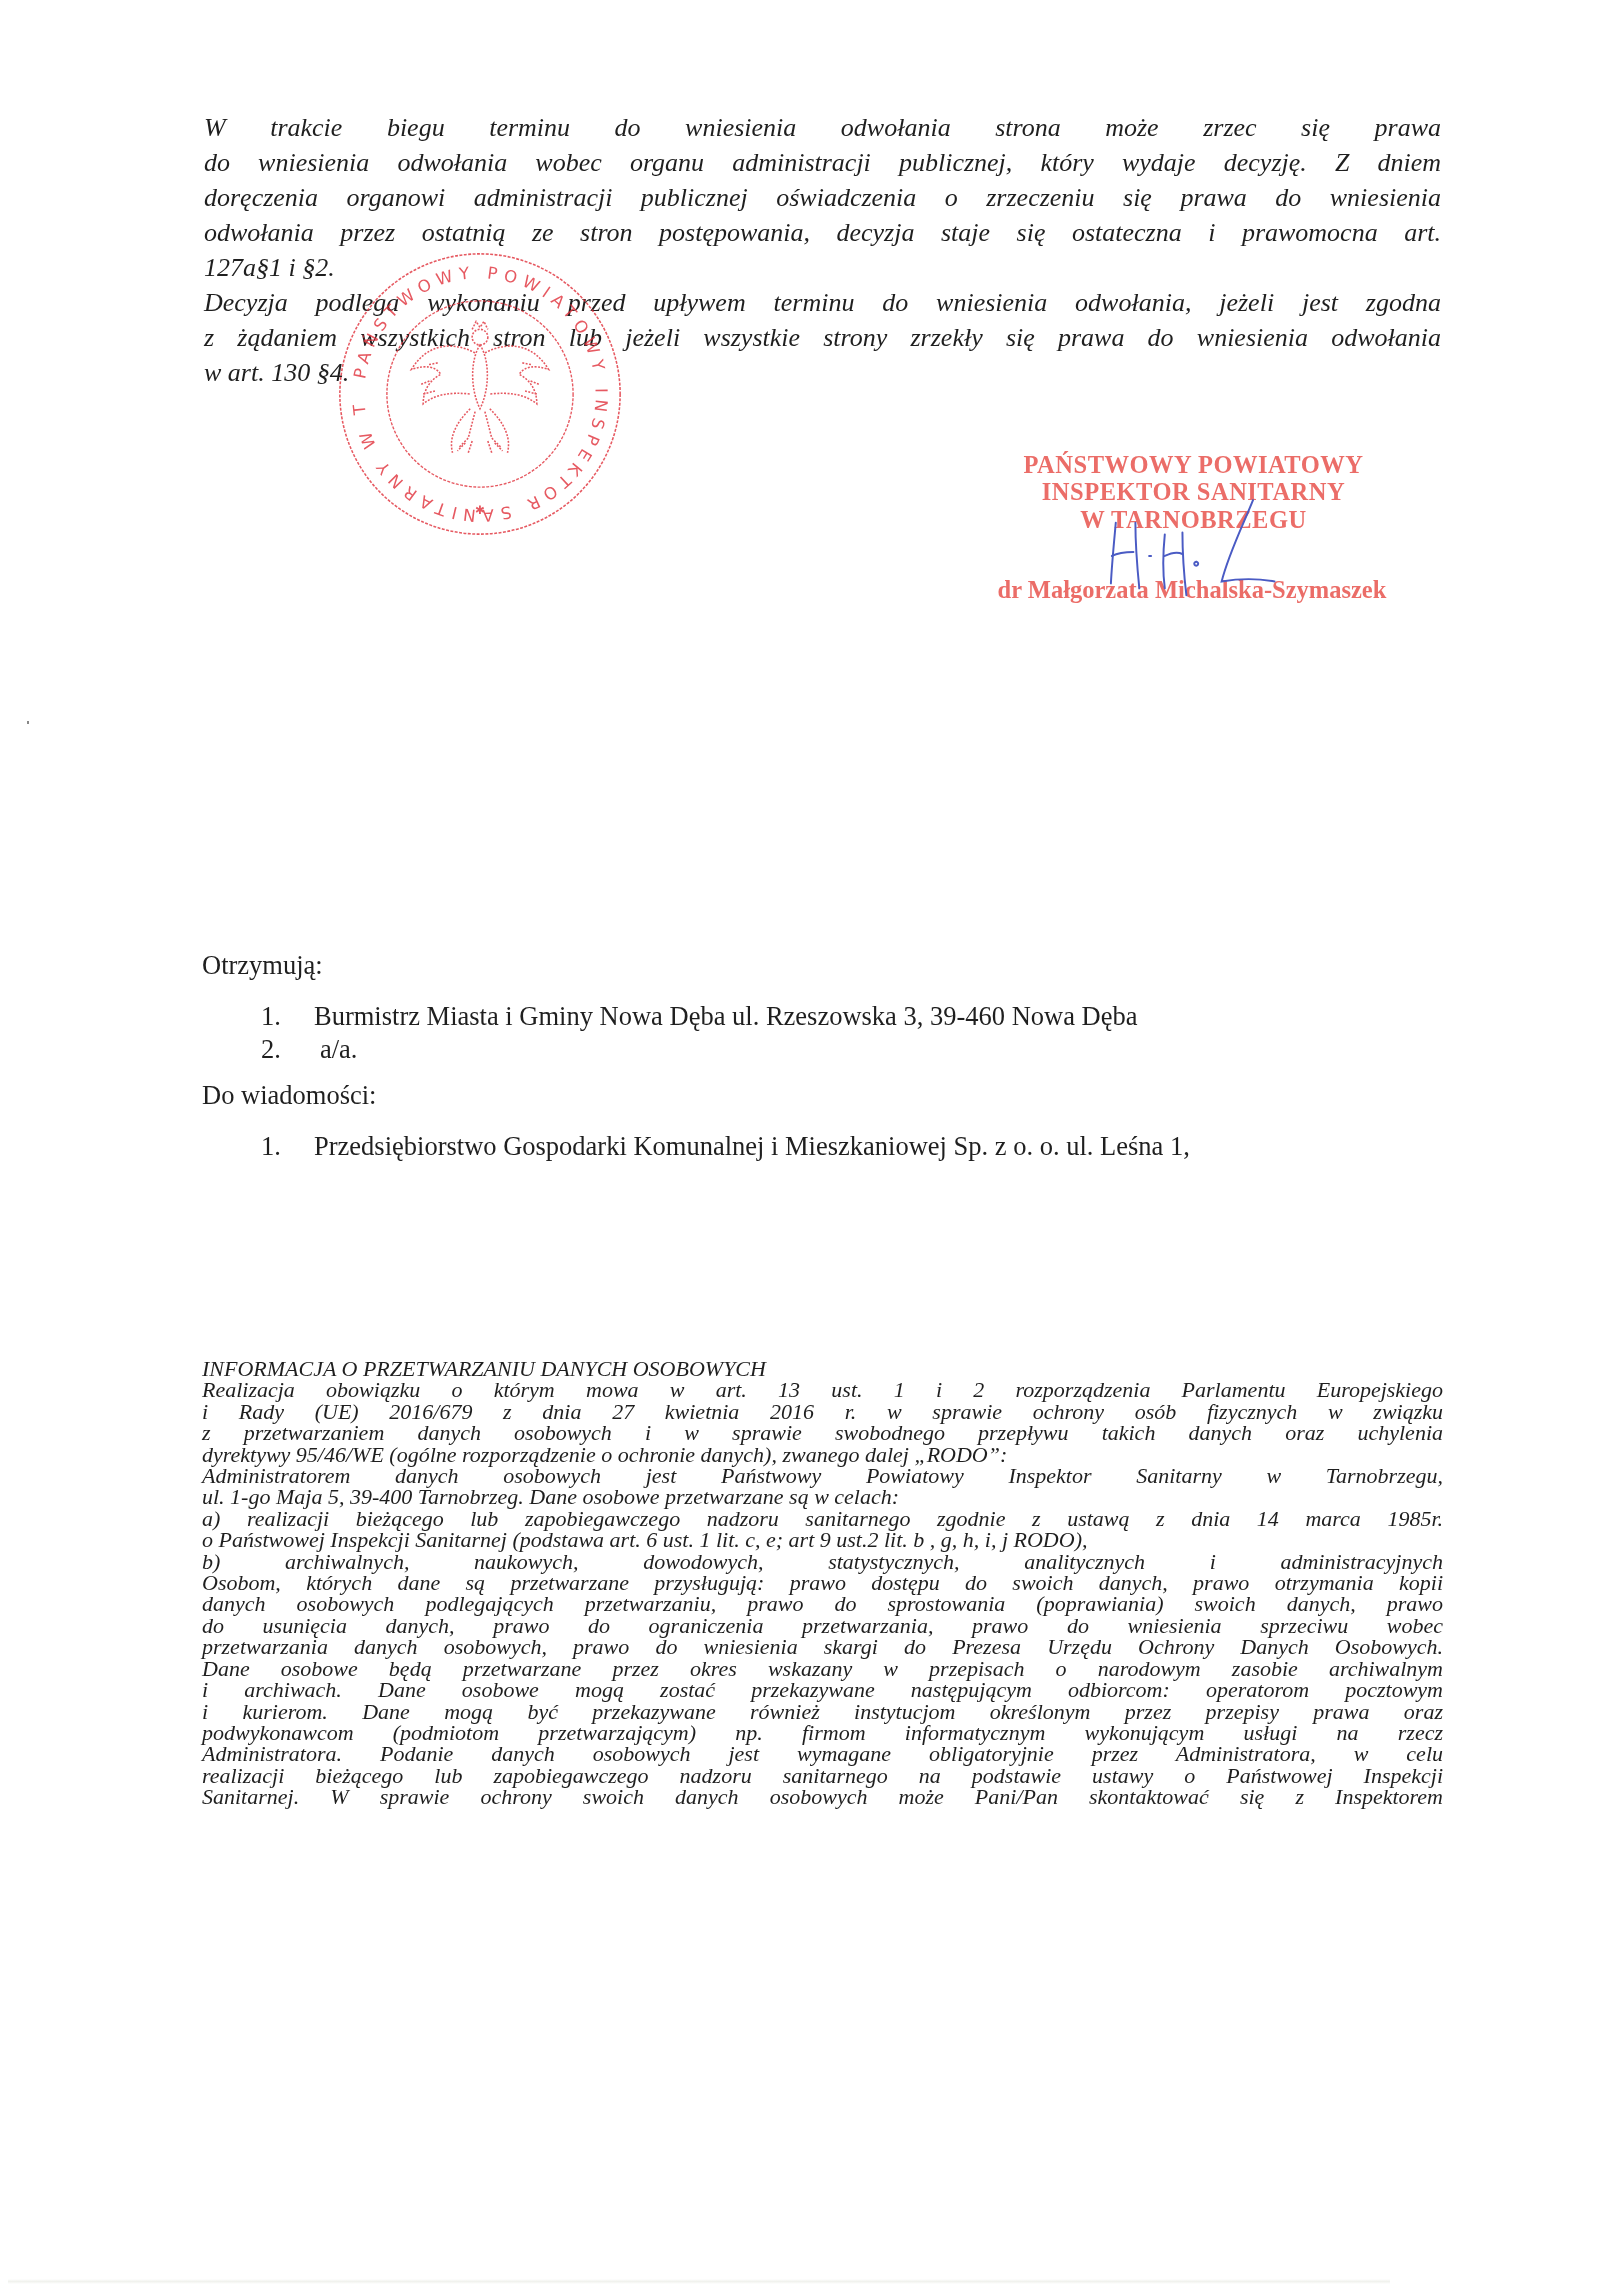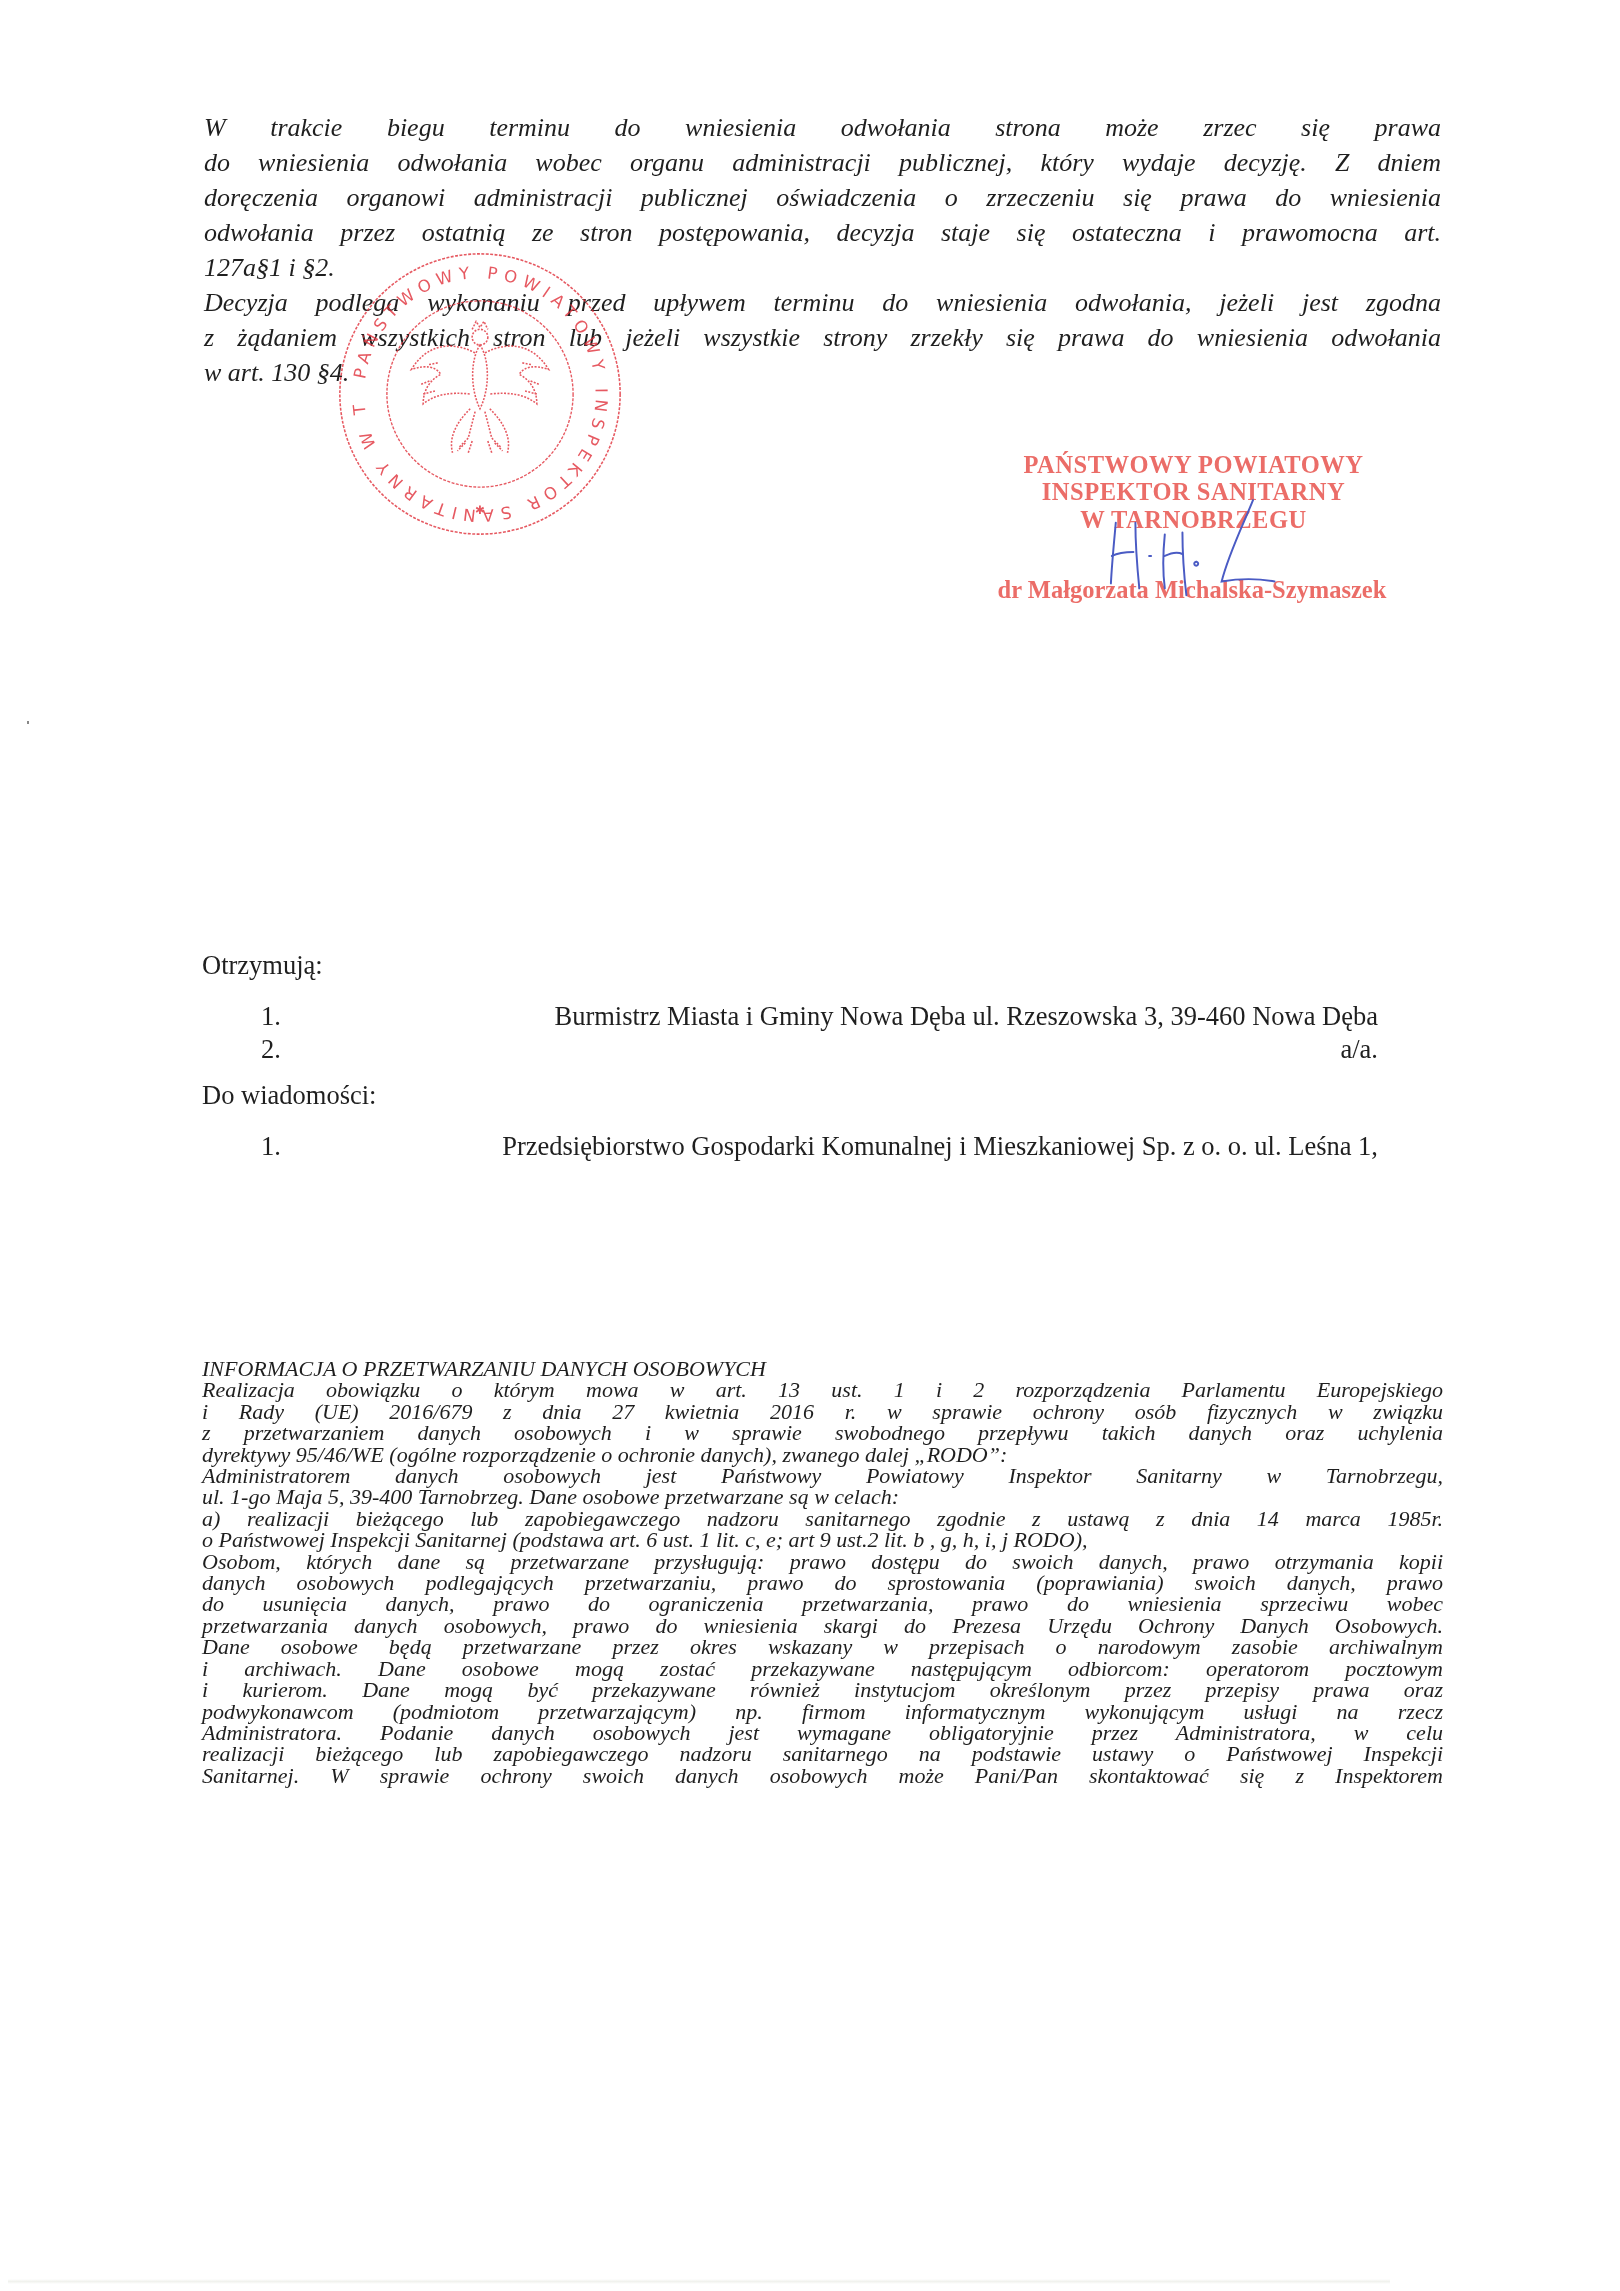--- a/index.html
+++ b/index.html
@@ -22,21 +22,21 @@
   .sig-line { font-family: "Liberation Serif", "DejaVu Serif", serif; font-weight: bold; color: #e8544e; font-size: 24.5px; line-height: 27.4px; letter-spacing: 0.5px; opacity: 0.85; }
   .sig-name { font-family: "Liberation Serif", "DejaVu Serif", serif; font-weight: bold; color: #e8544e; font-size: 24.5px; margin-top: 43px; opacity: 0.85; text-align: left; padding-left: 19.6px; }
   .sig-handwriting { position: absolute; left: 1098px; top: 495px; width: 196px; height: 118px; }
 
   
   .recipients { position: absolute; left: 194px; top: 949px; width: 1176px; font-size: 26.5px; line-height: 33px; }
   .rec-heading { margin: 0; }
   .rec-list { margin: 17.6px 0 13.7px 0; padding: 0; list-style: none; }
   .rec-list li { display: flex; }
   .rec-num { width: 53px; padding-left: 59px; box-sizing: content-box; }
-  .rec-text { flex: 1; text-align: right; }
+  .rec-text { flex: 1; }
   .rec-cont { padding-left: 41px; }
 
   
   .rodo { position: absolute; left: 194px; top: 1358px; width: 1241px; font-size: 22px; line-height: 21.4px; }
   .rodo .line { white-space: nowrap; }
 
   .edge-mark { position: absolute; left: 18.6px; top: 721px; width: 2px; height: 2.9px; background: #888; }
   .bottom-shade { position: absolute; left: 0; top: 2279px; width: 1382px; height: 4.9px; background: linear-gradient(#fff, #f1f2ee, #fff); }
   .right-edge { position: absolute; left: 1615px; top: 0; width: 1px; height: 2292px; background: #f0f0f0; }
 </style>
@@ -126,20 +126,21 @@
   <div class="rodo serif italic">
     <span class="line last">INFORMACJA O PRZETWARZANIU DANYCH OSOBOWYCH</span>
     <span class="line">Realizacja obowiązku o którym mowa w art. 13 ust. 1 i 2 rozporządzenia Parlamentu Europejskiego</span>
     <span class="line">i Rady (UE) 2016/679 z dnia 27 kwietnia 2016 r. w sprawie ochrony osób fizycznych w związku</span>
     <span class="line">z przetwarzaniem danych osobowych i w sprawie swobodnego przepływu takich danych oraz uchylenia</span>
     <span class="line last">dyrektywy 95/46/WE (ogólne rozporządzenie o ochronie danych), zwanego dalej „RODO”:</span>
     <span class="line">Administratorem danych osobowych jest  Państwowy Powiatowy Inspektor Sanitarny w Tarnobrzegu,</span>
     <span class="line last">ul. 1-go Maja 5, 39-400 Tarnobrzeg. Dane osobowe przetwarzane są w celach:</span>
     <span class="line">a) realizacji bieżącego lub zapobiegawczego nadzoru sanitarnego zgodnie z ustawą z dnia 14 marca 1985r.</span>
     <span class="line last">o Państwowej Inspekcji Sanitarnej (podstawa art. 6 ust. 1 lit. c, e; art 9 ust.2 lit. b , g, h, i, j RODO),</span>
+    <span class="line">b) archiwalnych, naukowych, dowodowych, statystycznych, analitycznych i administracyjnych</span>
     <span class="line">Osobom, których dane są przetwarzane przysługują: prawo dostępu do swoich danych, prawo otrzymania kopii</span>
     <span class="line">danych osobowych podlegających przetwarzaniu, prawo  do sprostowania (poprawiania) swoich danych, prawo</span>
     <span class="line">do usunięcia danych, prawo do ograniczenia przetwarzania, prawo do wniesienia sprzeciwu wobec</span>
     <span class="line">przetwarzania danych osobowych, prawo do wniesienia skargi do Prezesa Urzędu Ochrony Danych Osobowych.</span>
     <span class="line">Dane osobowe będą przetwarzane przez okres wskazany w przepisach o narodowym zasobie archiwalnym</span>
     <span class="line">i archiwach. Dane osobowe mogą zostać przekazywane następującym odbiorcom: operatorom pocztowym</span>
     <span class="line">i kurierom. Dane mogą być przekazywane również instytucjom określonym przez przepisy prawa oraz</span>
     <span class="line">podwykonawcom (podmiotom przetwarzającym) np. firmom informatycznym wykonującym usługi na rzecz</span>
     <span class="line">Administratora. Podanie danych osobowych jest wymagane obligatoryjnie przez Administratora, w celu</span>
     <span class="line">realizacji bieżącego lub zapobiegawczego nadzoru sanitarnego na podstawie ustawy o Państwowej Inspekcji</span>

